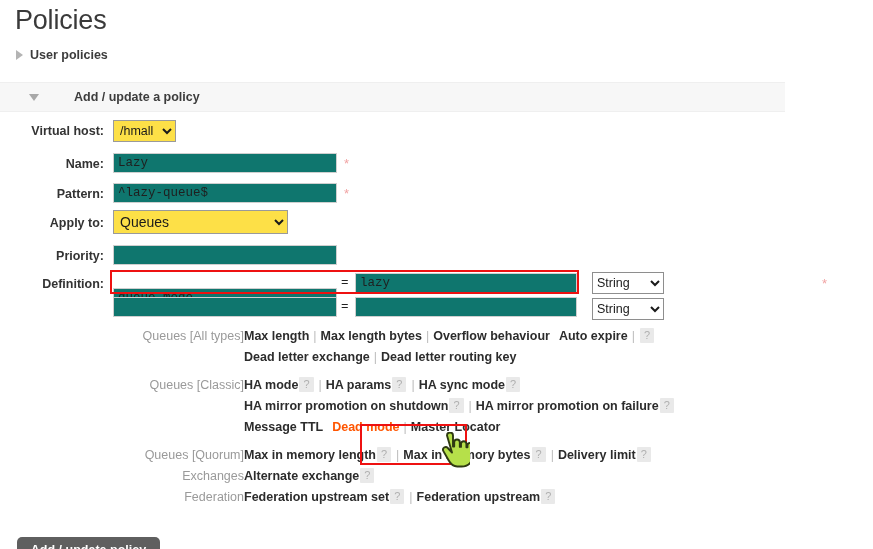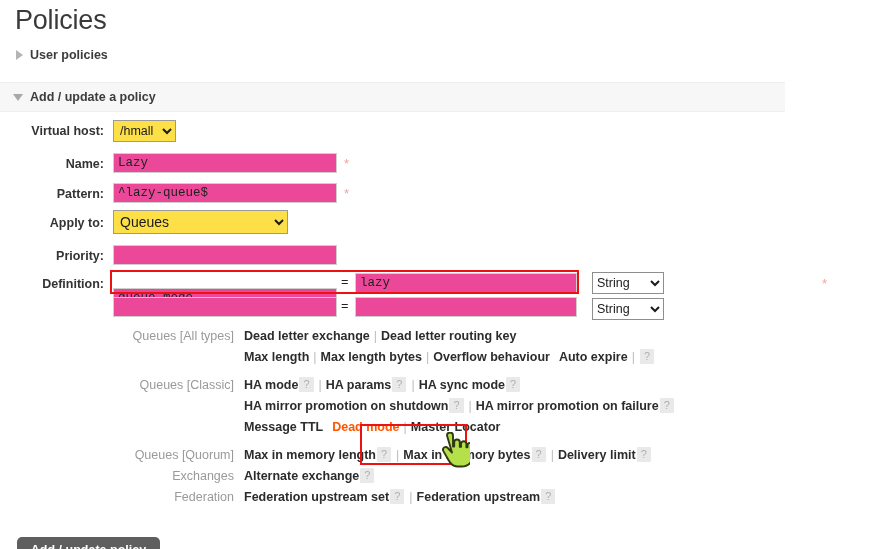--- a/index.html
+++ b/index.html
@@ -54,24 +54,25 @@
     border-right: 5px solid transparent;
     border-top: 7px solid #a8a8a8;
   }
 
   #user-policies-head { left: 16px; top: 48px; }
 
   #add-update-head {
     left: 0; top: 82px;
     width: 785px; height: 30px;
     box-sizing: border-box;
-    padding-left: 13px;
+    padding-left: 29px;
     background: #f7f7f7;
     border-top: 1px solid #efefef;
     border-bottom: 1px solid #efefef;
+    gap: 28px;
   }
 
   
   .form-row {
     position: absolute;
     left: 0;
     width: 873px;
     height: 26px;
     padding-left: 24px;
   }
@@ -90,21 +91,21 @@
     color: #f1a3a3;
     font-size: 13px;
     line-height: 22px;
   }
 
   input.txt {
     position: absolute;
     height: 20px;
     box-sizing: border-box;
     border: 1px solid #cfcfcf;
-    background: #ec4899;
+    background: #0f766e;
     font-family: "Liberation Mono", monospace;
     font-size: 12.5px;
     color: #1f1f1f;
     padding: 0 4px;
     outline: none;
   }
 
   select.sel {
     position: absolute;
     box-sizing: border-box;
@@ -169,21 +170,20 @@
     width: 873px;
   }
   .param-row {
     display: flex;
     align-items: flex-start;
   }
   .param-cat {
     width: 244px;
     flex: none;
     box-sizing: border-box;
-    padding-right: 10px;
     text-align: right;
     font-size: 12.5px;
     color: #9a9a9a;
     line-height: 21px;
   }
   .param-links {
     flex: 1;
     font-size: 12.5px;
     line-height: 21px;
   }
@@ -313,22 +313,22 @@
 <span class="eq" style="left:341px; top:297px;">=</span>
 <input class="txt" id="def-val-1" style="left: 355px; top: 297px; width: 222px;" value="">
 <select class="typesel" id="def-type-1" style="top:298px;"><option>String</option><option>Number</option><option>Boolean</option><option>List</option></select>
 
 <div id="definition-highlight"></div>
 
 <div id="param-table">
     <div class="param-row">
       <div class="param-cat">Queues [All types]</div>
       <div class="param-links">
+        <div class="param-line"><a class="plink">Max length</a><span class="sep">|</span><a class="plink">Max length bytes</a><span class="sep">|</span><a class="plink">Overflow behaviour</a><span class="gap"></span><a class="plink">Auto expire</a><span class="sep">|</span><span class="qmark">?</span></div>
         <div class="param-line"><a class="plink">Dead letter exchange</a><span class="sep">|</span><a class="plink">Dead letter routing key</a></div>
-        <div class="param-line"><a class="plink">Max length</a><span class="sep">|</span><a class="plink">Max length bytes</a><span class="sep">|</span><a class="plink">Overflow behaviour</a><span class="gap"></span><a class="plink">Auto expire</a><span class="sep">|</span><span class="qmark">?</span></div>
       </div>
     </div>
     <div style="height: 7px;"></div>
     <div class="param-row">
       <div class="param-cat">Queues [Classic]</div>
       <div class="param-links">
         <div class="param-line"><a class="plink">HA mode</a><span class="qmark">?</span><span class="sep">|</span><a class="plink">HA params</a><span class="qmark">?</span><span class="sep">|</span><a class="plink">HA sync mode</a><span class="qmark">?</span></div>
         <div class="param-line"><a class="plink">HA mirror promotion on shutdown</a><span class="qmark">?</span><span class="sep">|</span><a class="plink">HA mirror promotion on failure</a><span class="qmark">?</span></div>
         <div class="param-line"><a class="plink">Message TTL</a><span class="gap"></span><a class="plink hot">Dead mode</a><span class="sep">|</span><a class="plink">Master Locator</a></div>
       </div>

